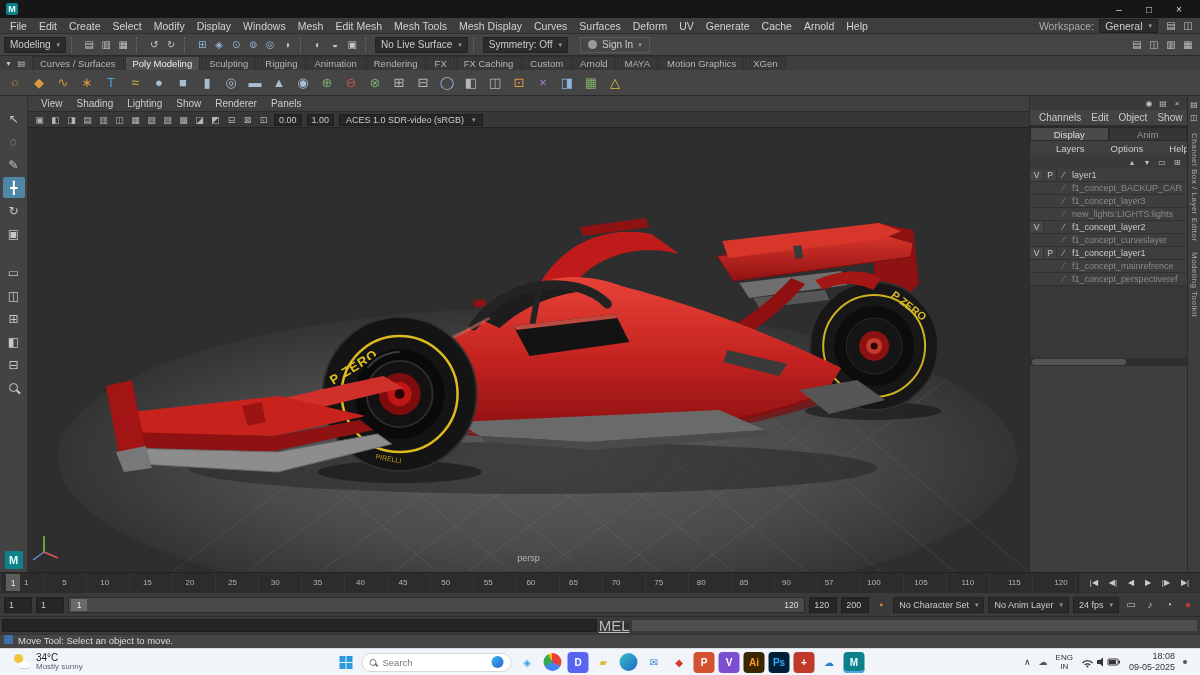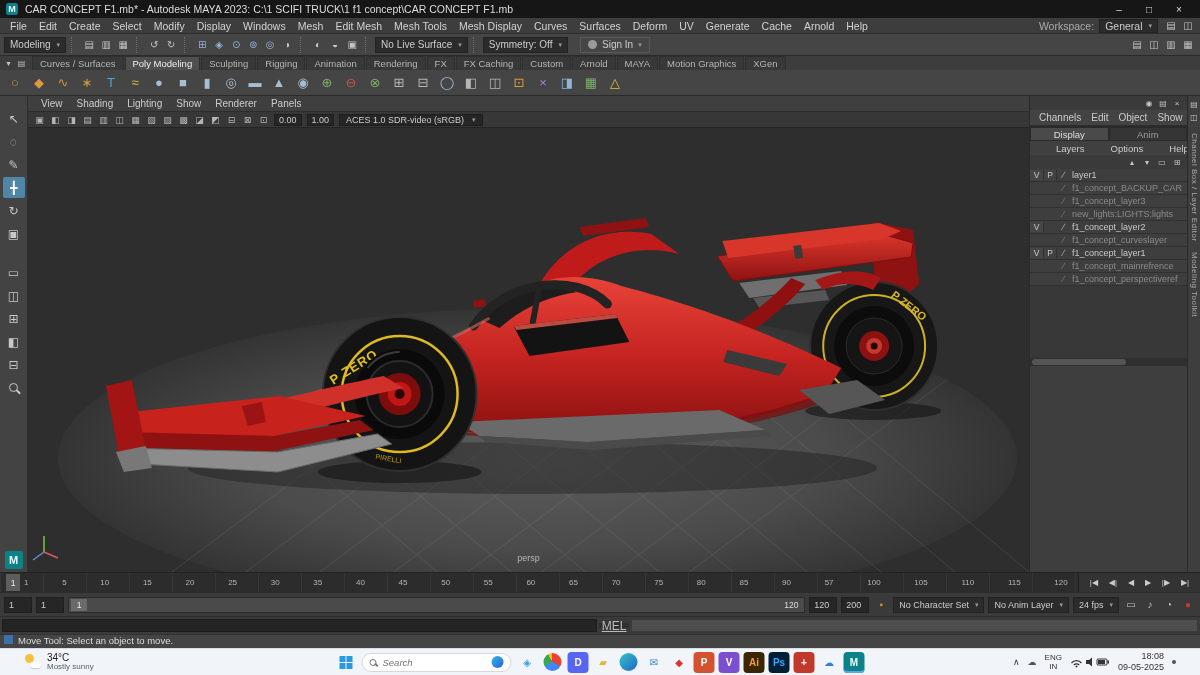--- a/index.html
+++ b/index.html
@@ -107,56 +107,55 @@
   .rs-field { background:#262626; border:1px solid #1f1f1f; height:16px; min-width:28px; display:flex; align-items:center; padding:0 4px; color:#ccc; }
   .rs-slider { flex:1; height:16px; background:#4a4a4a; border:1px solid #2a2a2a; display:flex; align-items:center; justify-content:space-between; padding:0 2px; }
   .rs-handle { background:#6a6a6a; height:12px; min-width:16px; display:flex; align-items:center; justify-content:center; color:#eee; font-size:8.5px; }
   .rs-endlabel { color:#ddd; font-size:8.5px; padding-right:4px; }
   .rangebar .dd { height:16px; font-size:9px; }
   .rb-icons { display:flex; gap:3px; }
 
   
   .cmdline { height:18px; display:flex; align-items:stretch; background:#3a3a3a; border-top:1px solid #2c2c2c; }
   .cmd-input { flex:1.05; background:#242424; border:1px solid #1d1d1d; margin:2px; }
-  .cmd-mel { width:30px; display:flex; align-items:center; justify-content:center; color:#bbb; font-size:12px; background:#2f2f2f; margin:6px 0;text-decoration:underline; }
+  .cmd-mel { width:30px; display:flex; align-items:center; justify-content:center; color:#bbb; font-size:15px; background:#2f2f2f; margin:6px 0;text-decoration:underline; }
   .cmd-output { flex:1; background:#4e4e4e; border:1px solid #3a3a3a; margin:2px; }
   .helpline { height:14px; background:#444; display:flex; align-items:flex-start; gap:5px; padding:0 4px; font-size:9.5px; color:#ddd; border-top:1px solid #333; }
   .help-icon { width:9px; height:9px; background:#3f6fa8; }
 
   
-  .taskbar { height:27px; background:#f1f4f9; border-top:1px solid #d9dde3; display:flex; align-items:center; padding:0 24px; color:#222; position:relative; }
+  .taskbar { height:27px; background:#f1f4f9; border-top:1px solid #d9dde3; display:flex; align-items:center; padding:0 13px; color:#222; position:relative; }
   .tb-weather { display:flex; align-items:center; gap:6px; }
   .w-icon { width:17px; height:15px; position:relative; }
   .w-icon::before { content:""; position:absolute; width:9px; height:9px; border-radius:50%; background:#f5c33b; left:1px; top:0; }
   .w-icon::after { content:""; position:absolute; width:11px; height:6px; border-radius:4px; background:#fdfdfd; box-shadow:0 1px 1px #c9cfd8; right:0; bottom:1px; }
   .w-temp { font-size:10px; color:#1e1e1e; line-height:1.1; }
   .w-desc { font-size:8px; color:#5a626e; line-height:1.1; }
   .tb-center { position:absolute; left:50%; transform:translateX(-50%); display:flex; align-items:center; gap:5px; }
   .win-logo { display:grid; grid-template-columns:6px 6px; grid-template-rows:6px 6px; gap:1px; }
   .win-logo i { background:#2b99e0; }
-  .tb-search { width:150px; height:19px; background:#fff; border:1px solid #d8d8d8; border-radius:11px; display:flex; align-items:center; gap:6px; padding:0 7px;font-style:italic; }
+  .tb-search { width:150px; height:19px; background:#fff; border:1px solid #d8d8d8; border-radius:11px; display:flex; align-items:center; gap:6px; padding:0 7px; }
   .mag { width:7px; height:7px; border:1.5px solid #777; border-radius:50%; position:relative; flex:none; }
   .mag::after { content:""; position:absolute; width:4px; height:1.5px; background:#777; right:-3px; bottom:-1px; transform:rotate(45deg); }
   .tb-search-input { border:none; outline:none; background:transparent; font:inherit; font-size:9.5px; color:#555; width:95px; }
   .search-badge { width:12px; height:12px; border-radius:50%; background:linear-gradient(135deg,#37b6e6,#2463d6); margin-left:auto; flex:none; }
   .tb-apps { display:flex; align-items:center; gap:4px; }
   .tb-app { width:21px; height:21px; border-radius:4px; display:flex; align-items:center; justify-content:center; font-size:10px; font-weight:bold; }
   .tb-app.round { border-radius:50%; width:18px; height:18px; margin:0 2px; }
   .tb-app.active { background-color:#dfe7f2; box-shadow:inset 0 -3px 0 -1px #58a6e8; }
   .tb-right { margin-left:auto; display:flex; align-items:center; gap:8px; font-size:9px; color:#333; }
   .tb-lang { text-align:center; font-size:8px; line-height:1.15; }
   .tb-clock { text-align:right; font-size:9px; line-height:1.2; }
   .tb-dot { width:4px; height:4px; border-radius:50%; background:#4a5562; }
 </style>
 </head>
 <body>
 
 <div class="titlebar">
   <div class="app-logo">M</div>
-  <span>CAR CONCEPT F1.mb* - Autodesk MAYA 2023: C:\1 SCIFI TRUCK\1 f1 concept\CAR CONCEPT F1.mb</span>
   <div class="win-controls">
       <div class="win-btn">–</div>
       <div class="win-btn">□</div>
       <div class="win-btn">×</div>
     </div>
 </div>
 
 <div class="menubar">
   <div style="display:flex">
       <div class="menu-item">File</div>

